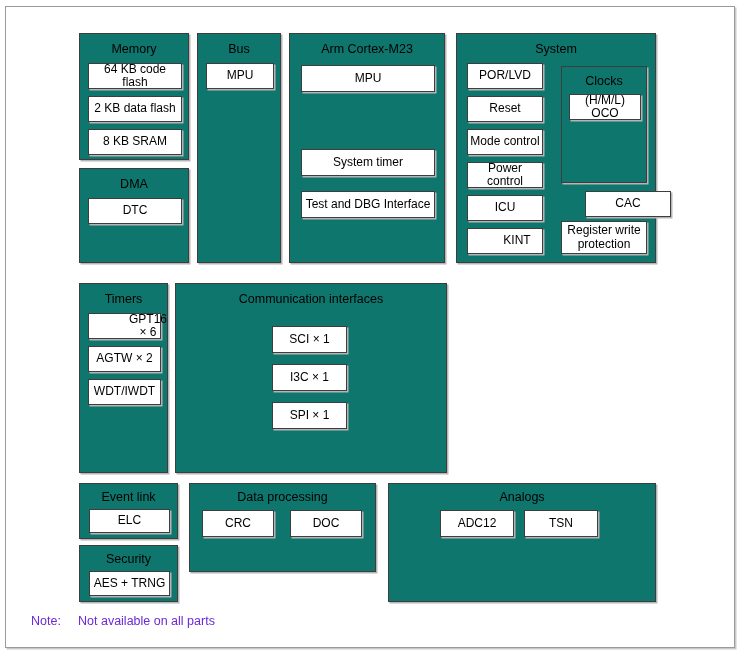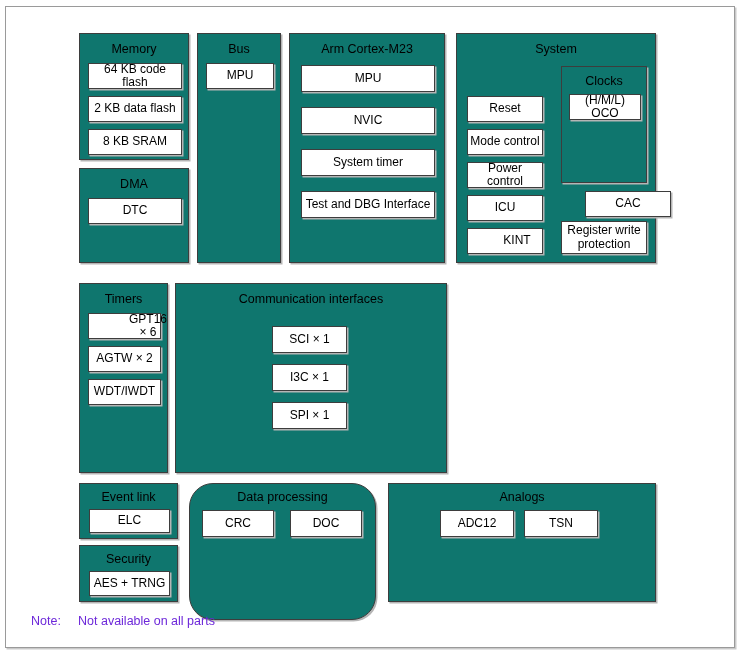--- a/index.html
+++ b/index.html
@@ -106,34 +106,34 @@
     <div class="leaf" style="left:8px; top:29px; width:68px; height:26px;">
       <span>MPU</span>
     </div>
   </div>
 
   <div class="group" style="left:289px; top:33px; width:156px; height:230px;">
     <div class="group-title" style="top:8px;">Arm Cortex-M23</div>
     <div class="leaf" style="left:11px; top:31px; width:134px; height:27px;">
       <span>MPU</span>
     </div>
-    <div class="leaf" style="left:11px; top:73px; width:134px; height:27px;">
-      <span>NVIC</span>
-    </div>
     <div class="leaf" style="left:11px; top:115px; width:134px; height:27px;">
       <span>System timer</span>
     </div>
     <div class="leaf" style="left:11px; top:157px; width:134px; height:27px;">
       <span>Test and DBG Interface</span>
     </div>
   </div>
 
   <div class="group" style="left:456px; top:33px; width:200px; height:230px;">
     <div class="group-title" style="top:8px;">System</div>
 
+    <div class="leaf" style="left:10px; top:29px; width:76px; height:26px;">
+      <span>POR/LVD</span>
+    </div>
     <div class="leaf" style="left:10px; top:62px; width:76px; height:26px;">
       <span>Reset</span>
     </div>
     <div class="leaf" style="left:10px; top:95px; width:76px; height:26px;">
       <span>Mode control</span>
     </div>
     <div class="leaf" style="left:10px; top:128px; width:76px; height:26px;">
       <span>Power control</span>
     </div>
     <div class="leaf" style="left:10px; top:161px; width:76px; height:26px;">
@@ -191,21 +191,21 @@
     </div>
   </div>
 
   <div class="group" style="left:79px; top:545px; width:99px; height:57px;">
     <div class="group-title" style="top:6px;">Security</div>
     <div class="leaf" style="left:9px; top:25px; width:81px; height:25px;">
       <span>AES + TRNG</span>
     </div>
   </div>
 
-  <div class="group" style="left:189px; top:483px; width:187px; height:137px;border-radius:24px;">
+  <div class="group" style="left:189px; top:483px; width:187px; height:89px;">
     <div class="group-title" style="top:6px;">Data processing</div>
     <div class="leaf" style="left:12px; top:26px; width:72px; height:27px;">
       <span>CRC</span>
     </div>
     <div class="leaf" style="left:100px; top:26px; width:72px; height:27px;">
       <span>DOC</span>
     </div>
   </div>
 
   <div class="group" style="left:388px; top:483px; width:268px; height:119px;">

